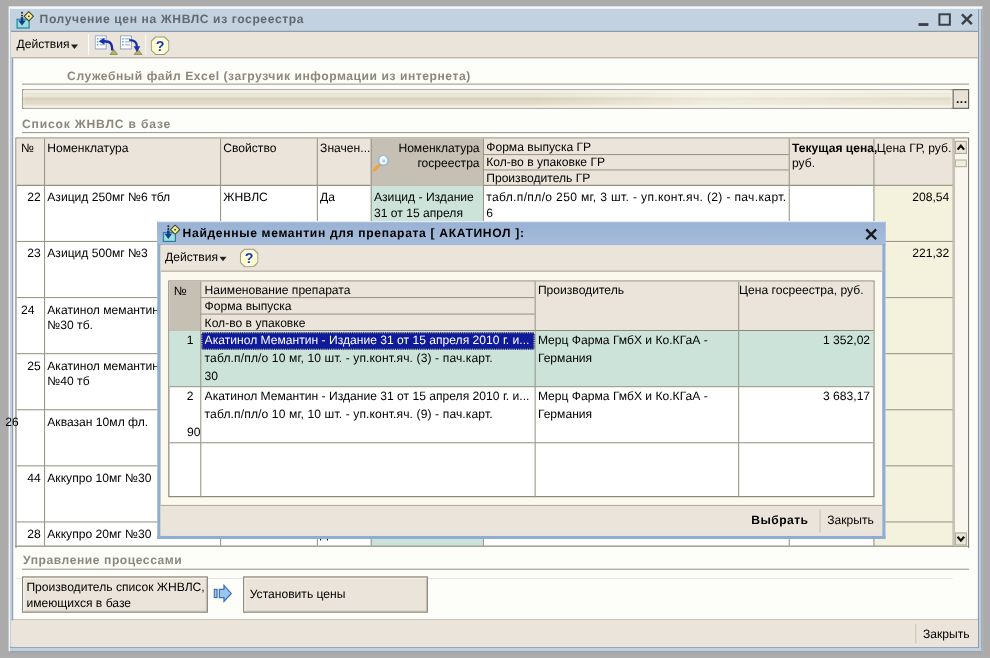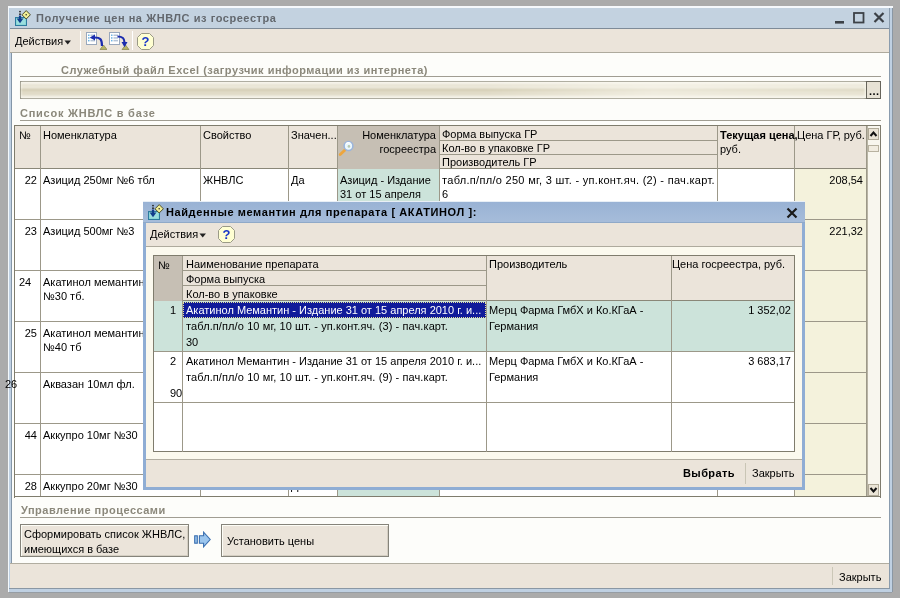--- a/index.html
+++ b/index.html
@@ -175,21 +175,21 @@
     <path d="M1.5 5 L4.5 1.5 L7.5 5" stroke="#111" stroke-width="2" fill="none"></path>
   </svg>
 <div class="" style="left:868px;top:145px;width:11px;height:7px;background:#f1ece0;border:1px solid #b8b2a0;"></div>
 <div class="" style="left:868px;top:484px;width:11px;height:12px;background:#eae4d6;border:1px solid #b0aa98;"></div>
 <svg style="left:869px;top:487px" width="9" height="6" viewBox="0 0 9 6">
     <path d="M1.5 1 L4.5 4.5 L7.5 1" stroke="#111" stroke-width="2" fill="none"></path>
   </svg>
 <div class="t" style="left:21px;top:504px;font-weight:bold;color:#8b887b;letter-spacing:0.5px;">Управление процессами</div>
 <div class="" style="left:20px;top:517px;width:861px;height:1px;background:#a09d92;"></div>
 <div class="" style="left:20px;top:524px;width:169px;height:33px;background:#ebe4da;border:1px solid #85837a;box-shadow:inset 1px 1px 0 #fdfdf6,inset -1px -1px 0 #d4cec2;"></div>
-<div class="t" style="left:24px;top:528px;">Сформировать список ЖНВЛС,</div>
+<div class="t" style="left:24px;top:528px;">Производитель список ЖНВЛС,</div>
 <div class="t" style="left:24px;top:543px;">имеющихся в базе</div>
 <svg style="left:194px;top:531px" width="17" height="17" viewBox="0 0 17 17">
 <rect x="0.7" y="4.8" width="2.6" height="7.4" fill="#9cc6ee" stroke="#3a6fb0" stroke-width="1.1"></rect>
 <polygon points="5.4,4.8 9.6,4.8 9.6,1.2 16.2,8.5 9.6,15.8 9.6,12.2 5.4,12.2" fill="#9cc6ee" stroke="#3a6fb0" stroke-width="1.1"></polygon>
 </svg>
 <div class="" style="left:221px;top:524px;width:168px;height:33px;background:#ebe4da;border:1px solid #85837a;box-shadow:inset 1px 1px 0 #fdfdf6,inset -1px -1px 0 #d4cec2;"></div>
 <div class="t" style="left:227px;top:535px;">Установить цены</div>
 <div class="" style="left:10px;top:563px;width:879px;height:1px;background:#b1ada0;"></div>
 <div class="" style="left:10px;top:564px;width:879px;height:24px;background:#ebe4da;"></div>
 <div class="" style="left:832px;top:567px;width:1px;height:18px;background:#cbc7b7;"></div>

